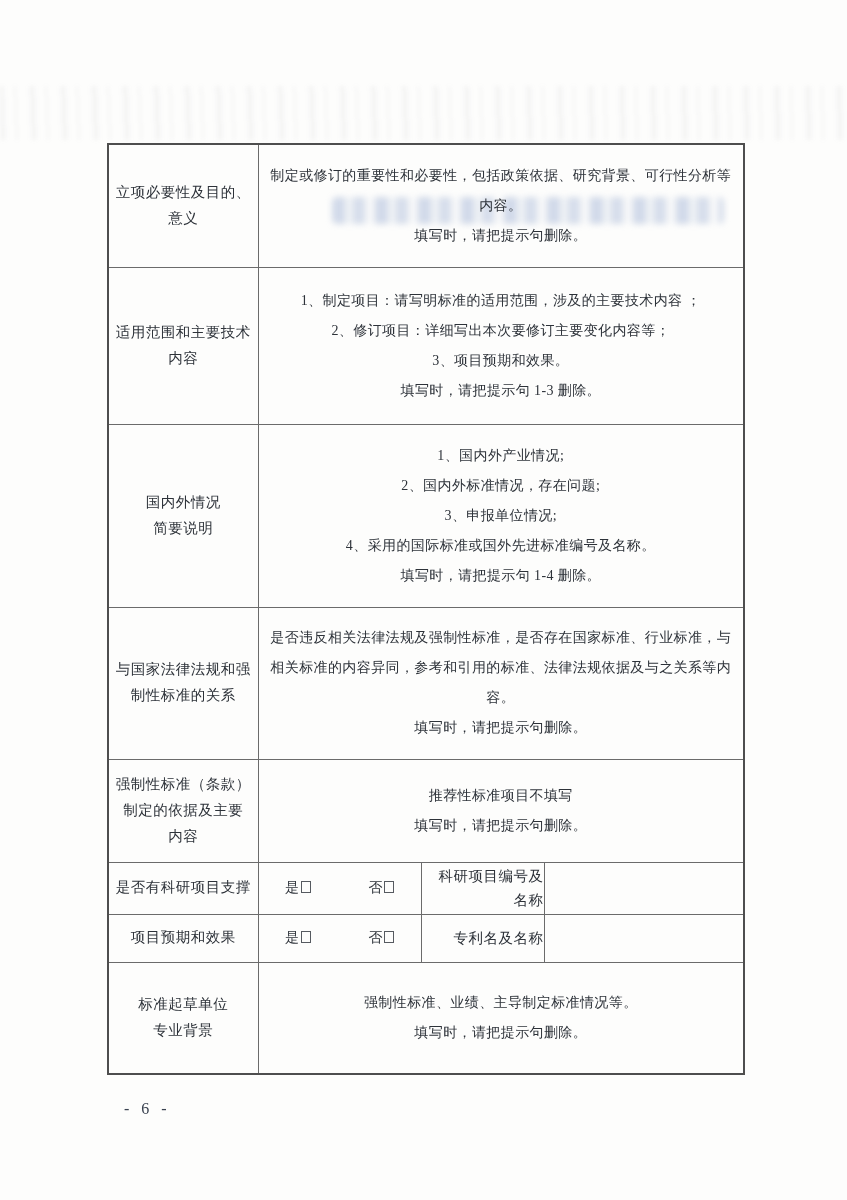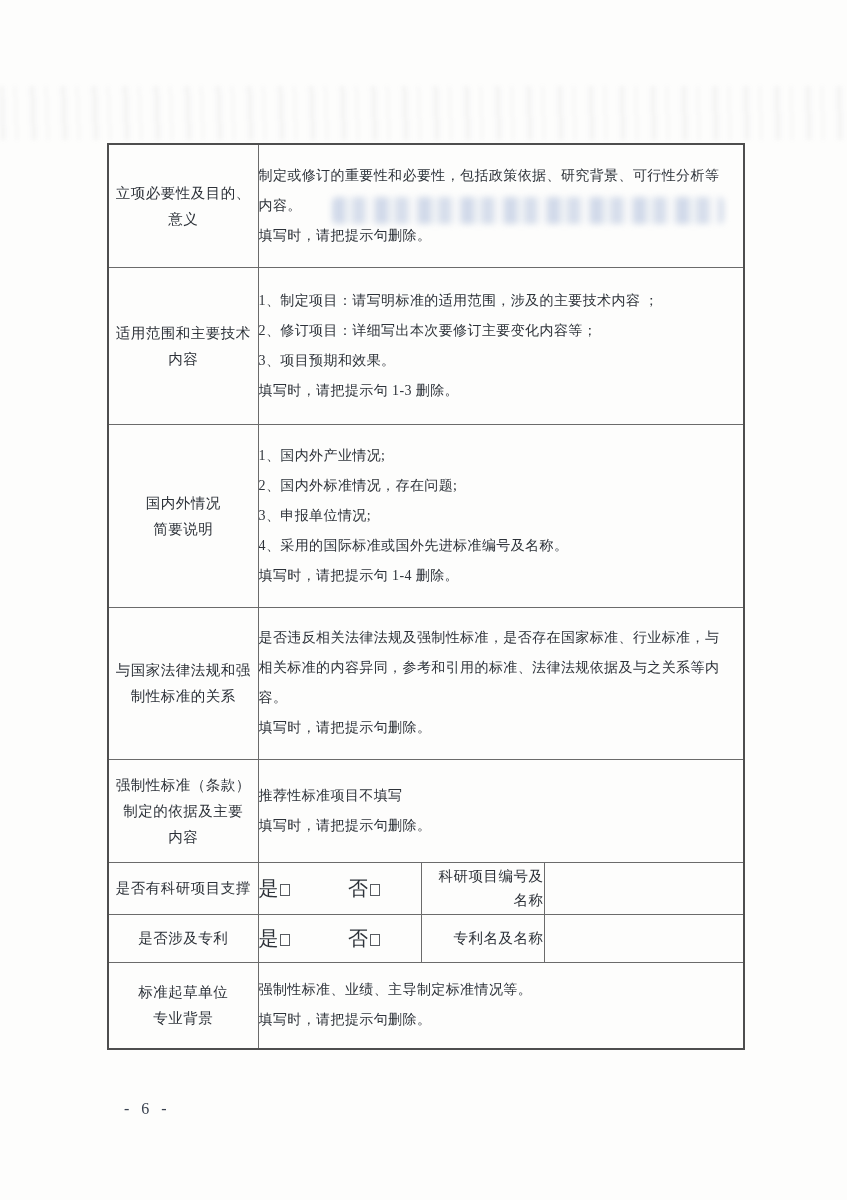--- a/index.html
+++ b/index.html
@@ -27,33 +27,33 @@
     pointer-events:none;
   }
   table.form{
     position:absolute;left:107px;top:143px;width:636px;
     border-collapse:collapse;table-layout:fixed;
     border:2px solid #4e4e4e;
   }
   table.form td{border:1px solid #6b6b6b;padding:0;overflow:hidden;}
   
   .rh1{height:123px}.rh2{height:157px}.rh3{height:183px}.rh4{height:152px}
-  .rh5{height:103px}.rh6{height:52px}.rh7{height:48px}.rh8{height:87px}
+  .rh5{height:103px}.rh6{height:52px}.rh7{height:48px}.rh8{height:112px}
   
   .label-cell{
     text-align:center;vertical-align:middle;white-space:pre-line;
-    font-size:14.5px;line-height:26px;letter-spacing:0.5px;
+    font-size:14.5px;line-height:26px;letter-spacing:0.5px;font-family:Liberation Mono, monospace;
   }
   .content-cell{
-    vertical-align:middle;text-align:left;white-space:pre-line;
+    vertical-align:middle;text-align:center;white-space:pre-line;
     padding:6px 5px 6px 13px;font-size:14px;line-height:30px;letter-spacing:0.4px;
   }
   .cb-cell{
-    vertical-align:middle;text-align:left;padding-left:17px;
-    font-size:20px;letter-spacing:0.5px;
+    vertical-align:middle;text-align:center;padding-left:17px;
+    font-size:14px;letter-spacing:0.5px;
   }
   .cb-group{display:inline-block;}
   .cb-group.first{margin-right:58px;}
   .cbx{
     display:inline-block;width:8px;height:10px;border:1px solid #565a60;
     margin-left:1px;vertical-align:-1px;background:transparent;
   }
   .head-cell{
     text-align:right;vertical-align:middle;white-space:pre-line;
     font-size:14.5px;line-height:24px;letter-spacing:0.5px;
@@ -129,21 +129,21 @@
       <td class="label-cell">是否有科研项目支撑</td>
       <td class="cb-cell">
         <span class="cb-group first"><span>是</span><span class="cbx"></span></span><span class="cb-group"><span>否</span><span class="cbx"></span></span>
       </td>
       <td class="head-cell">科研项目编号及
 名称</td>
       <td class="value-cell"></td>
     </tr>
 
     <tr class="rh7">
-      <td class="label-cell">是否涉及专利</td>
+      <td class="label-cell">项目预期和效果</td>
       <td class="cb-cell">
         <span class="cb-group first"><span>是</span><span class="cbx"></span></span><span class="cb-group"><span>否</span><span class="cbx"></span></span>
       </td>
       <td class="head-cell">专利名及名称</td>
       <td class="value-cell"></td>
     </tr>
 
     <tr class="rh8">
       <td class="label-cell">标准起草单位
 专业背景</td>

